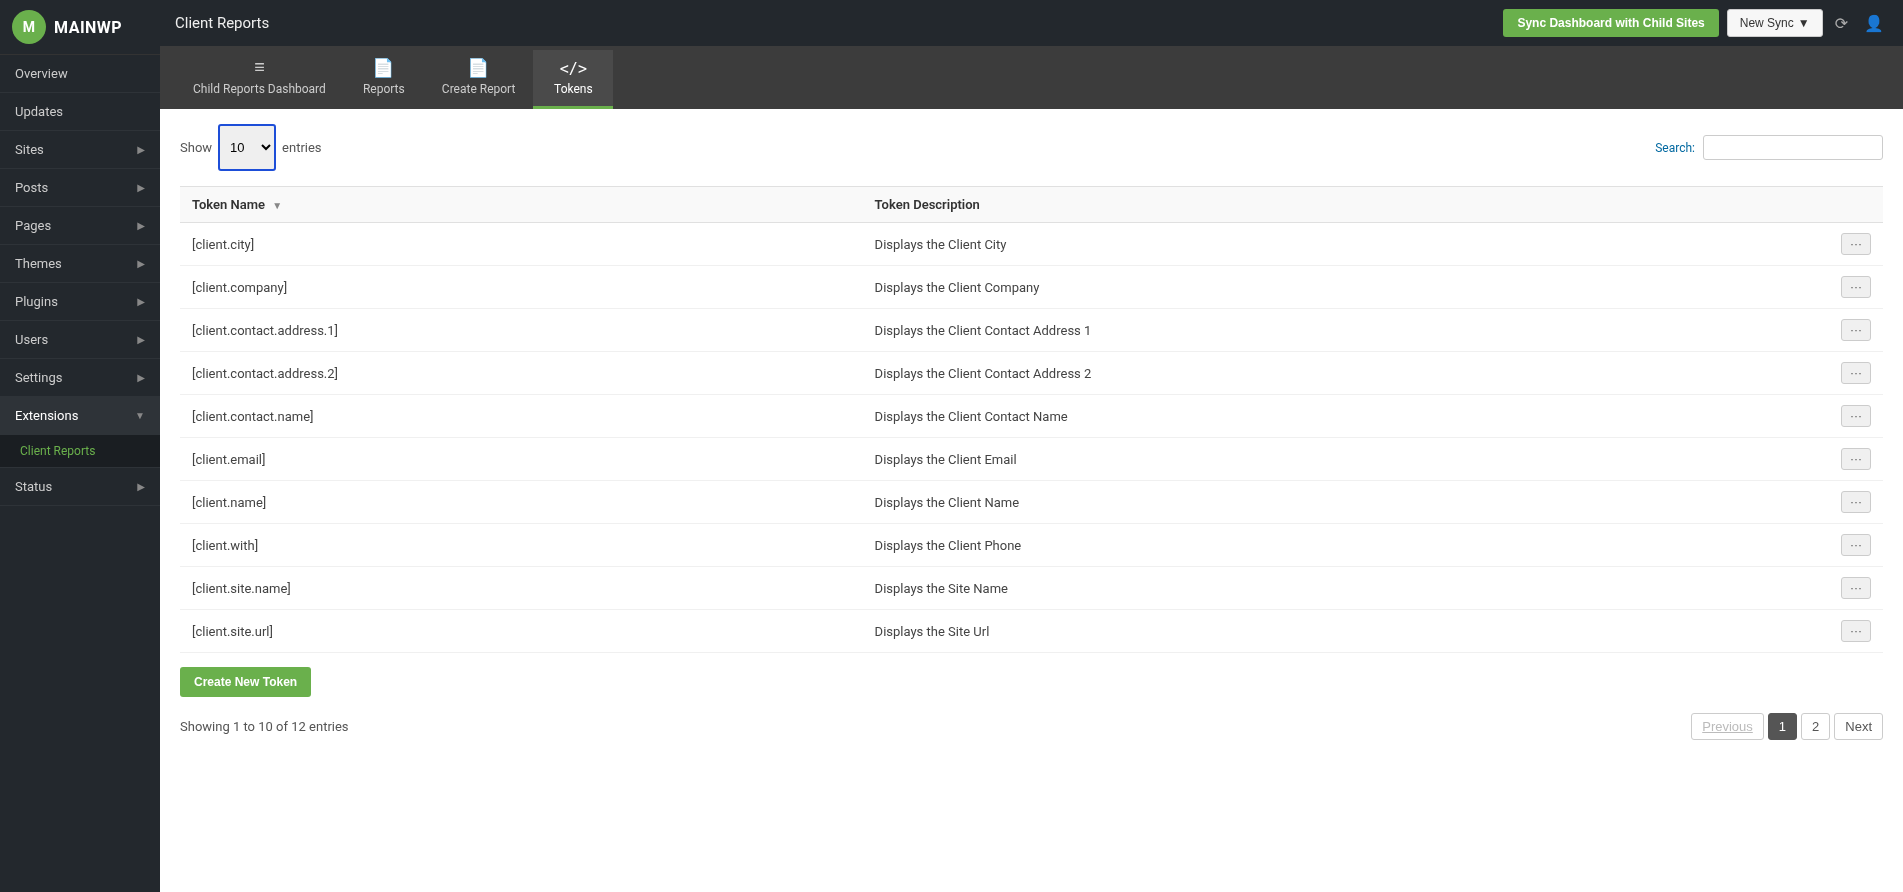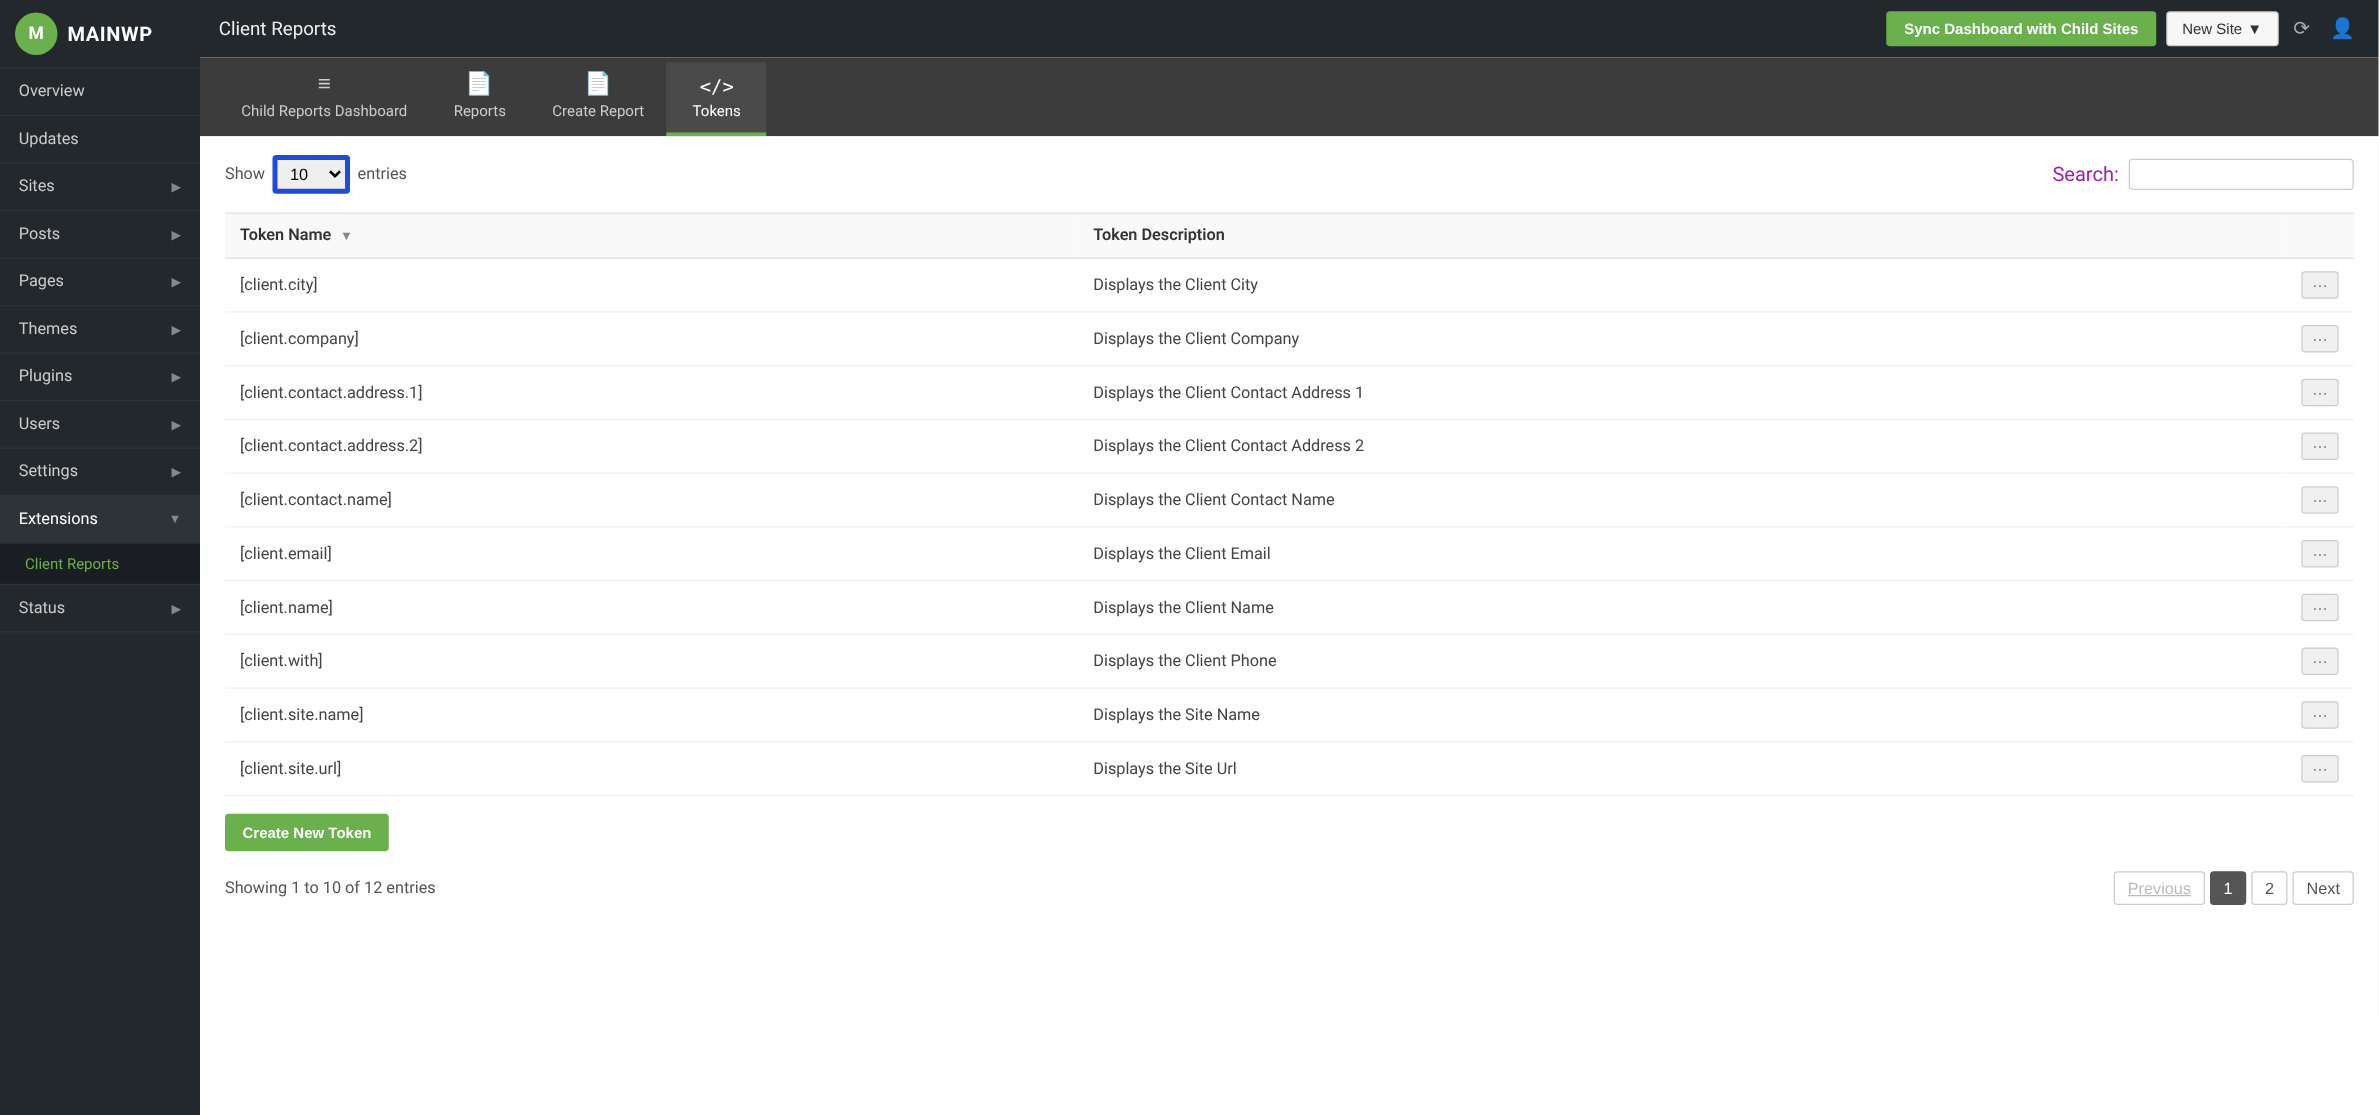--- a/index.html
+++ b/index.html
@@ -163,31 +163,31 @@
       margin-bottom: 15px;
       justify-content: space-between;
     }
     .show-entries-left {
       display: flex;
       align-items: center;
       gap: 6px;
     }
     .show-entries label { font-size: 13px; color: #555; }
     .show-entries select {
-      border: 4px solid #1d4ed8;
-      padding: 3px 6px;
+      border: 2px solid #1d4ed8;
+      padding: 13px 6px;
       border-radius: 3px;
       font-size: 13px;
     }
     .search-right {
       display: flex;
       align-items: center;
       gap: 8px;
     }
-    .search-right label { font-size: 16px; color: #a21caf; }
+    .search-right label { font-size: 12px; color: #0369a1; }
     .search-right input {
       border: 1px solid #ccc;
       padding: 4px 8px;
       border-radius: 3px;
       font-size: 13px;
       width: 180px;
     }
 
     
     table {
@@ -329,21 +329,21 @@
   </div>
 </div>
 
 <div id="main">
 
   <div id="topbar">
     <span class="page-title">Client Reports</span>
     <div class="topbar-actions">
       <button class="btn-sync">Sync Dashboard with Child Sites</button>
       <button class="btn-newsite">
-        <span>New Site</span>
+        <span>New Sync</span>
         <span>▼</span>
       </button>
       <button class="btn-icon">⟳</button>
       <button class="btn-icon">👤</button>
     </div>
   </div>
 
   <div id="tabbar">
     <div class="tab">
       <span class="tab-icon">≡</span>

